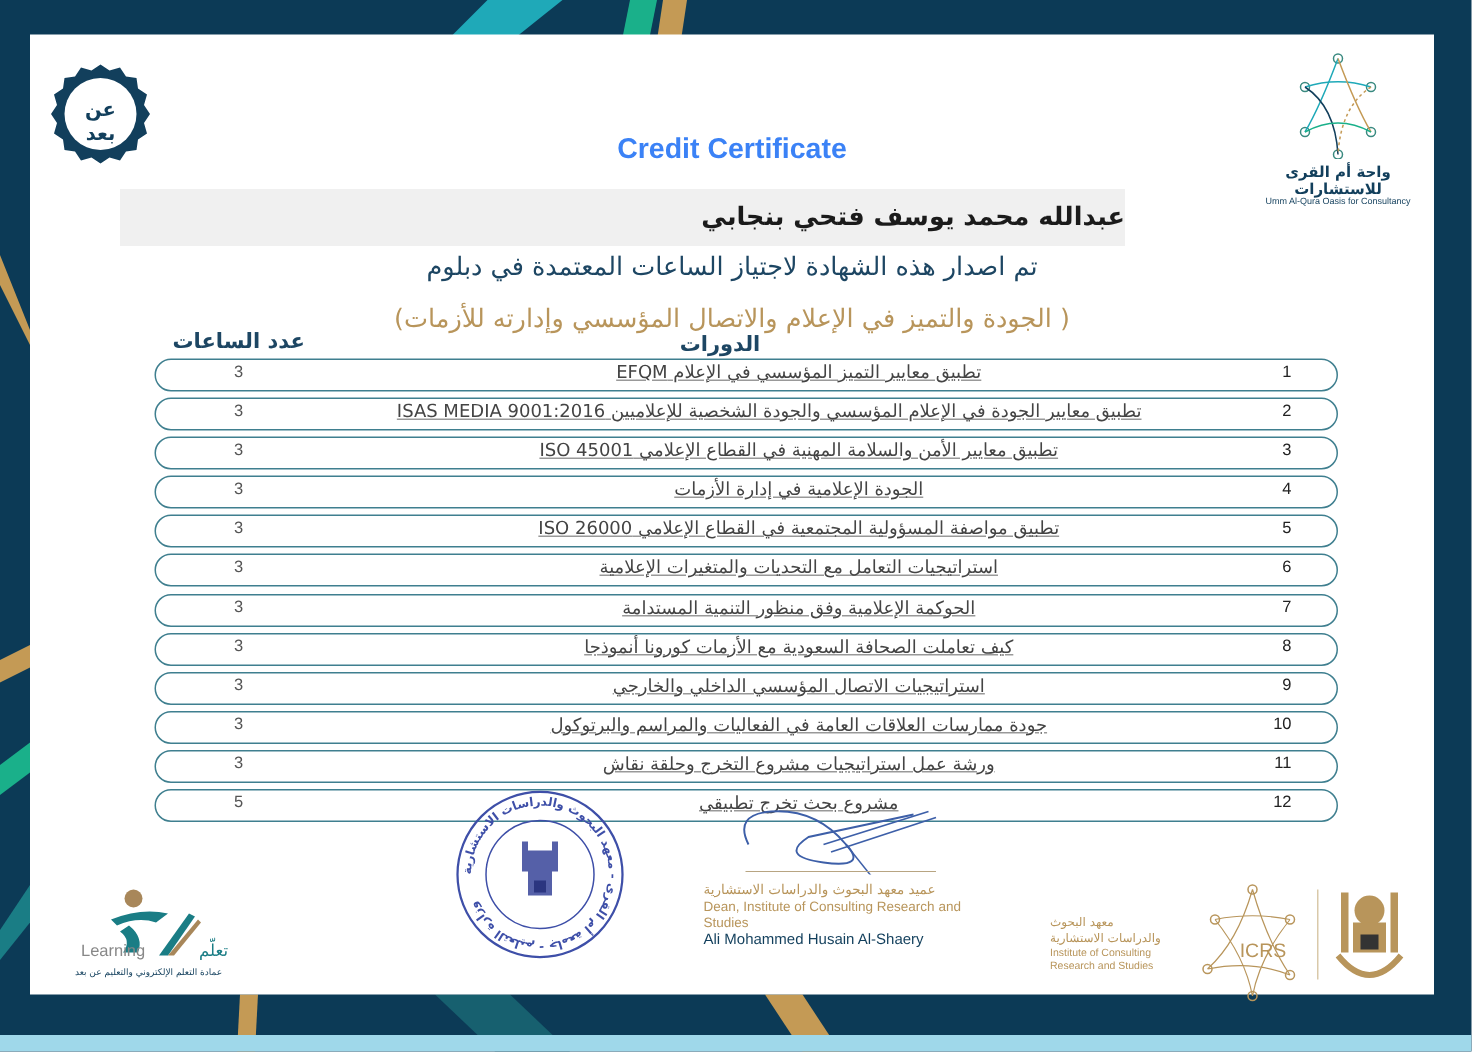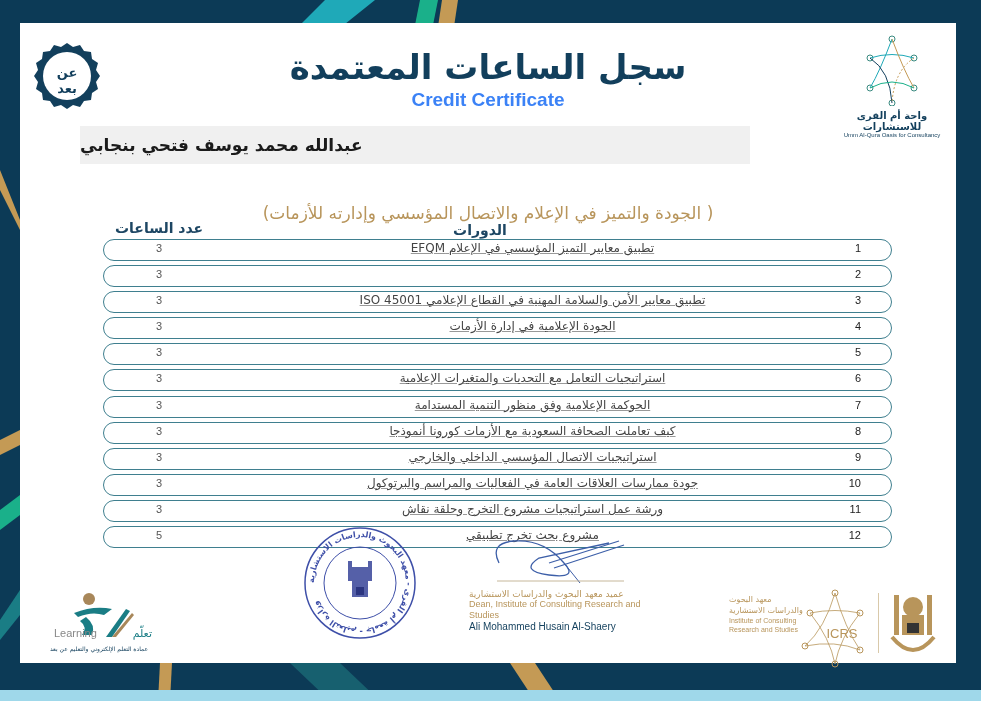--- a/index.html
+++ b/index.html
@@ -16,21 +16,21 @@
   .title-ar {
     position: absolute; left: 0; right: 0; top: 24px; text-align: center;
     font-size: 34px; font-weight: bold; color: #123f5c; letter-spacing: 0.5px;
   }
   .title-en {
     position: absolute; left: 0; right: 0; top: 66px; text-align: center;
     font-family: "Liberation Sans", sans-serif; font-size: 19px; font-weight: bold; color: #3b82f6;
   }
   .name-bar {
     position: absolute; left: 60px; top: 103px; width: 670px; height: 38px;
-    background: #f0f0f0; text-align: left; line-height: 38px;
+    background: #f0f0f0; text-align: right; line-height: 38px;
     font-size: 17px; font-weight: bold; color: #1b1b1b;
   }
   .issued {
     position: absolute; left: 0; right: 0; top: 145px; text-align: center;
     font-size: 17px; color: #1d4663;
   }
   .diploma {
     position: absolute; left: 0; right: 0; top: 180px; text-align: center;
     font-size: 17px; color: #b8955b;
   }
@@ -65,21 +65,21 @@
   .oasis-ar { font-size: 10px; color: #123f5c; text-align: center; font-weight: bold; }
   .oasis-en { font-size: 6px; color: #123f5c; text-align: center; font-family: "Liberation Sans", sans-serif; }
   .stamp { position: absolute; left: 282px; top: 502px; width: 116px; height: 116px; }
   .sig { position: absolute; left: 437px; top: 510px; width: 180px; text-align: left; margin-left: 12px; }
   .sig .dean-ar { font-size: 9px; color: #b8955b; margin-top: 2px; }
   .sig .dean-en { font-family: "Liberation Sans", sans-serif; font-size: 9px; color: #b8955b; line-height: 11px; }
   .sig .name-ar { font-size: 14px; color: #123f5c; margin-top: 2px; }
   .sig .name-en { font-family: "Liberation Sans", sans-serif; font-size: 10px; color: #123f5c; }
   .learning { position: absolute; left: 14px; top: 568px; width: 130px; }
   .learning .sub { font-size: 6px; color: #123f5c; text-align: center; }
-  .icrs-text { position: absolute; left: 680px; top: 571px; width: 100px; text-align: left; margin-left: 29px; }
+  .icrs-text { position: absolute; left: 680px; top: 586px; width: 100px; text-align: left; }
   .icrs-text .ar { font-size: 8px; color: #b8955b; line-height: 11px; direction: rtl; text-align: left; }
   .icrs-text .en { font-family: "Liberation Sans", sans-serif; font-size: 7px; color: #b8955b; line-height: 9px; }
   .icrs-logo { position: absolute; left: 780px; top: 565px; width: 70px; height: 80px; }
   .vline { position: absolute; left: 858px; top: 570px; width: 1px; height: 60px; background: #d9c9aa; }
   .uqu-logo { position: absolute; left: 868px; top: 562px; width: 50px; height: 75px; }
 </style>
 </head>
 <body>
 
 <svg class="bg-stripe" width="981" height="701" style="left:0;top:0;">
@@ -117,51 +117,53 @@
       <path d="M60 8 Q48 40 38 57" stroke="#1fa9b8" fill="none"></path>
       <path d="M60 8 Q72 40 82 57" stroke="#c49a55" fill="none"></path>
       <path d="M38 27 Q58 40 60 72" stroke="#123f5c" fill="none"></path>
       <path d="M82 27 Q62 40 60 72" stroke="#c49a55" fill="none" stroke-dasharray="2,2"></path>
       <path d="M38 57 Q60 45 82 57" stroke="#1ab08a" fill="none"></path>
     </svg>
     <div class="oasis-ar">واحة أم القرى للاستشارات</div>
     <div class="oasis-en">Umm Al-Qura Oasis for Consultancy</div>
   </div>
 
-  <div class="title-ar">سجل الساعات المعتمدة</div>
   <div class="title-en">Credit Certificate</div>
 
   <div class="name-bar">عبدالله محمد يوسف فتحي بنجابي</div>
+  <div class="issued">تم اصدار هذه الشهادة لاجتياز الساعات المعتمدة في دبلوم</div>
   <div class="diploma">(الجودة والتميز في الإعلام والاتصال المؤسسي وإدارته للأزمات )</div>
 
   <div class="col-hours">عدد الساعات</div>
   <div class="col-courses">الدورات</div>
 
   <div class="rows">
     <div class="row">
         <span class="hours">3</span>
         <span class="course">تطبيق معايير التميز المؤسسي في الإعلام EFQM</span>
         <span class="num">1</span>
       </div>
     <div class="row">
         <span class="hours">3</span>
+        <span class="course">تطبيق معايير الجودة في الإعلام المؤسسي والجودة الشخصية للإعلاميين ISAS MEDIA 9001:2016</span>
         <span class="num">2</span>
       </div>
     <div class="row">
         <span class="hours">3</span>
         <span class="course">تطبيق معايير الأمن والسلامة المهنية في القطاع الإعلامي ISO 45001</span>
         <span class="num">3</span>
       </div>
     <div class="row">
         <span class="hours">3</span>
         <span class="course">الجودة الإعلامية في إدارة الأزمات</span>
         <span class="num">4</span>
       </div>
     <div class="row">
         <span class="hours">3</span>
+        <span class="course">تطبيق مواصفة المسؤولية المجتمعية في القطاع الإعلامي ISO 26000</span>
         <span class="num">5</span>
       </div>
     <div class="row">
         <span class="hours">3</span>
         <span class="course">استراتيجيات التعامل مع التحديات والمتغيرات الإعلامية</span>
         <span class="num">6</span>
       </div>
     <div class="row">
         <span class="hours">3</span>
         <span class="course">الحوكمة الإعلامية وفق منظور التنمية المستدامة</span>

